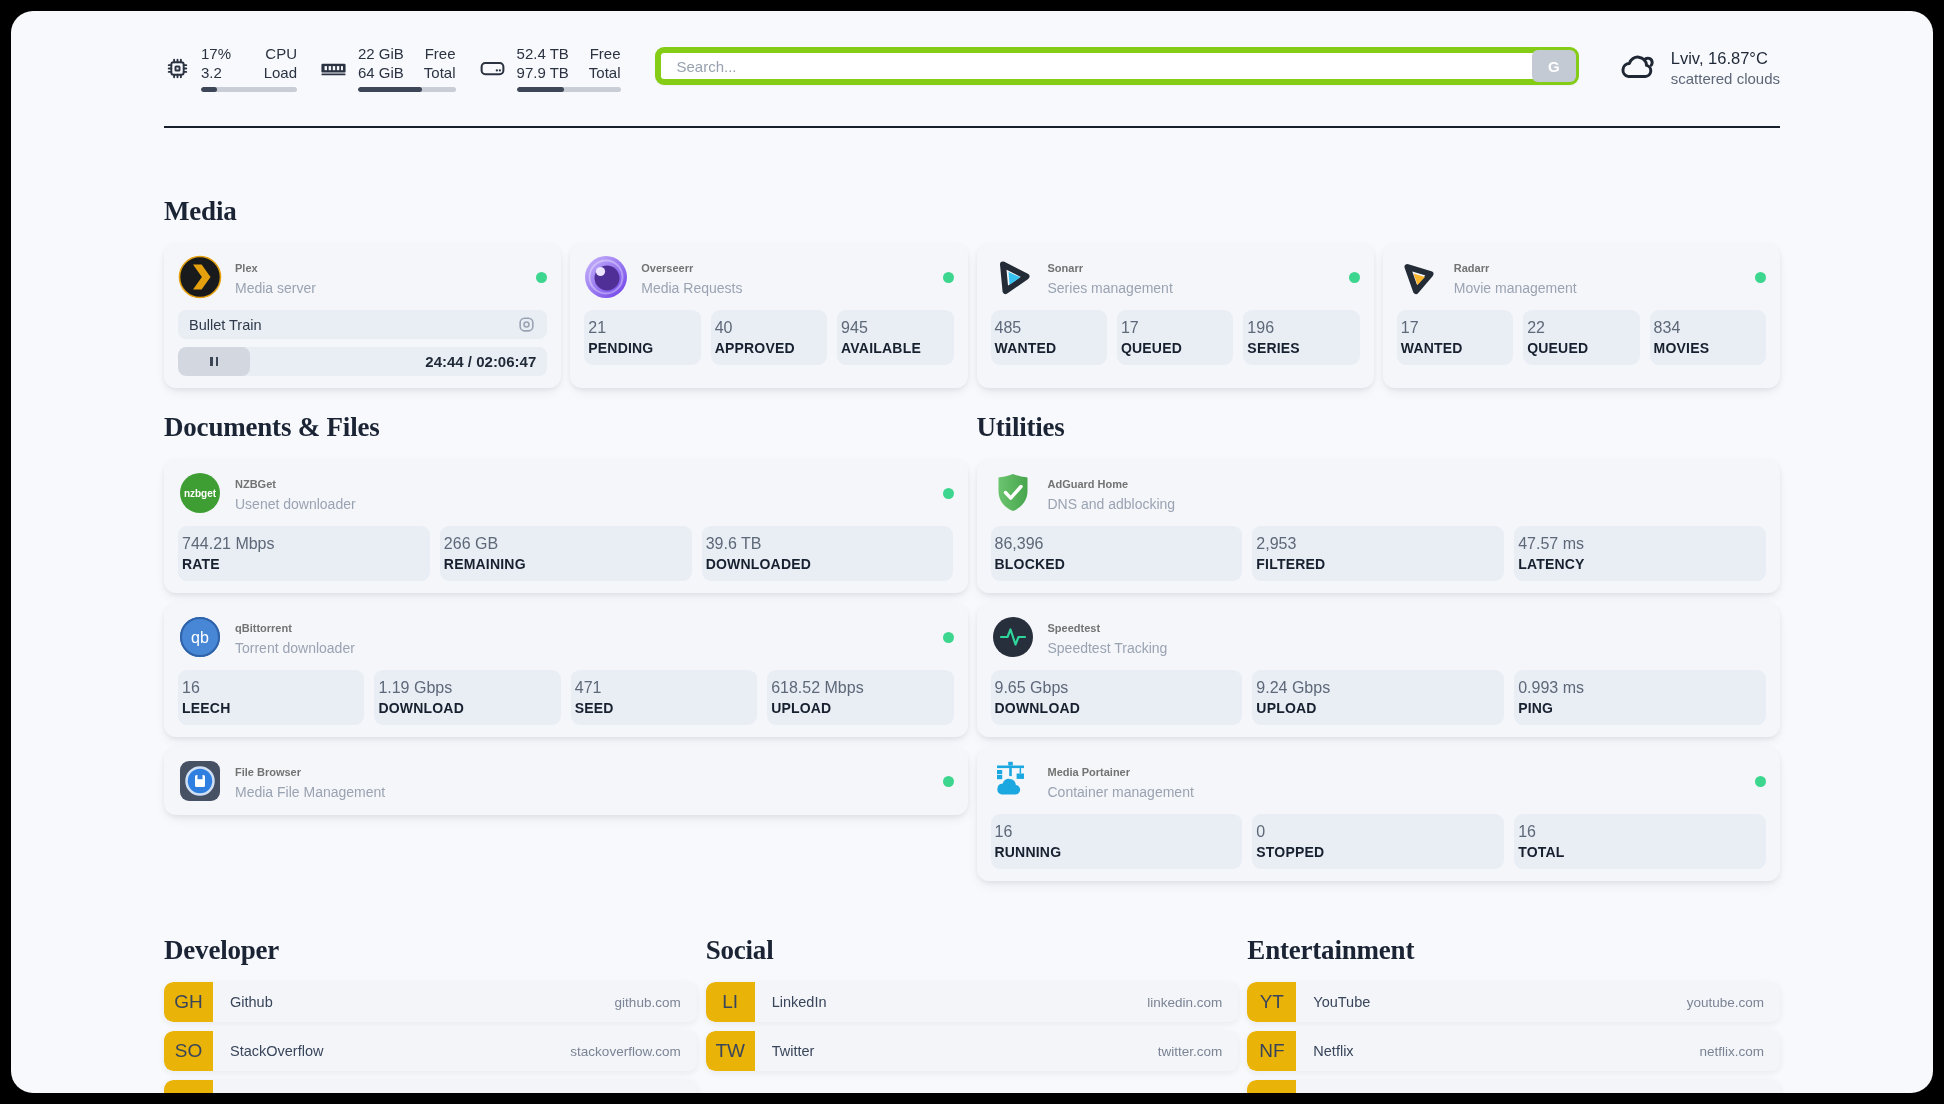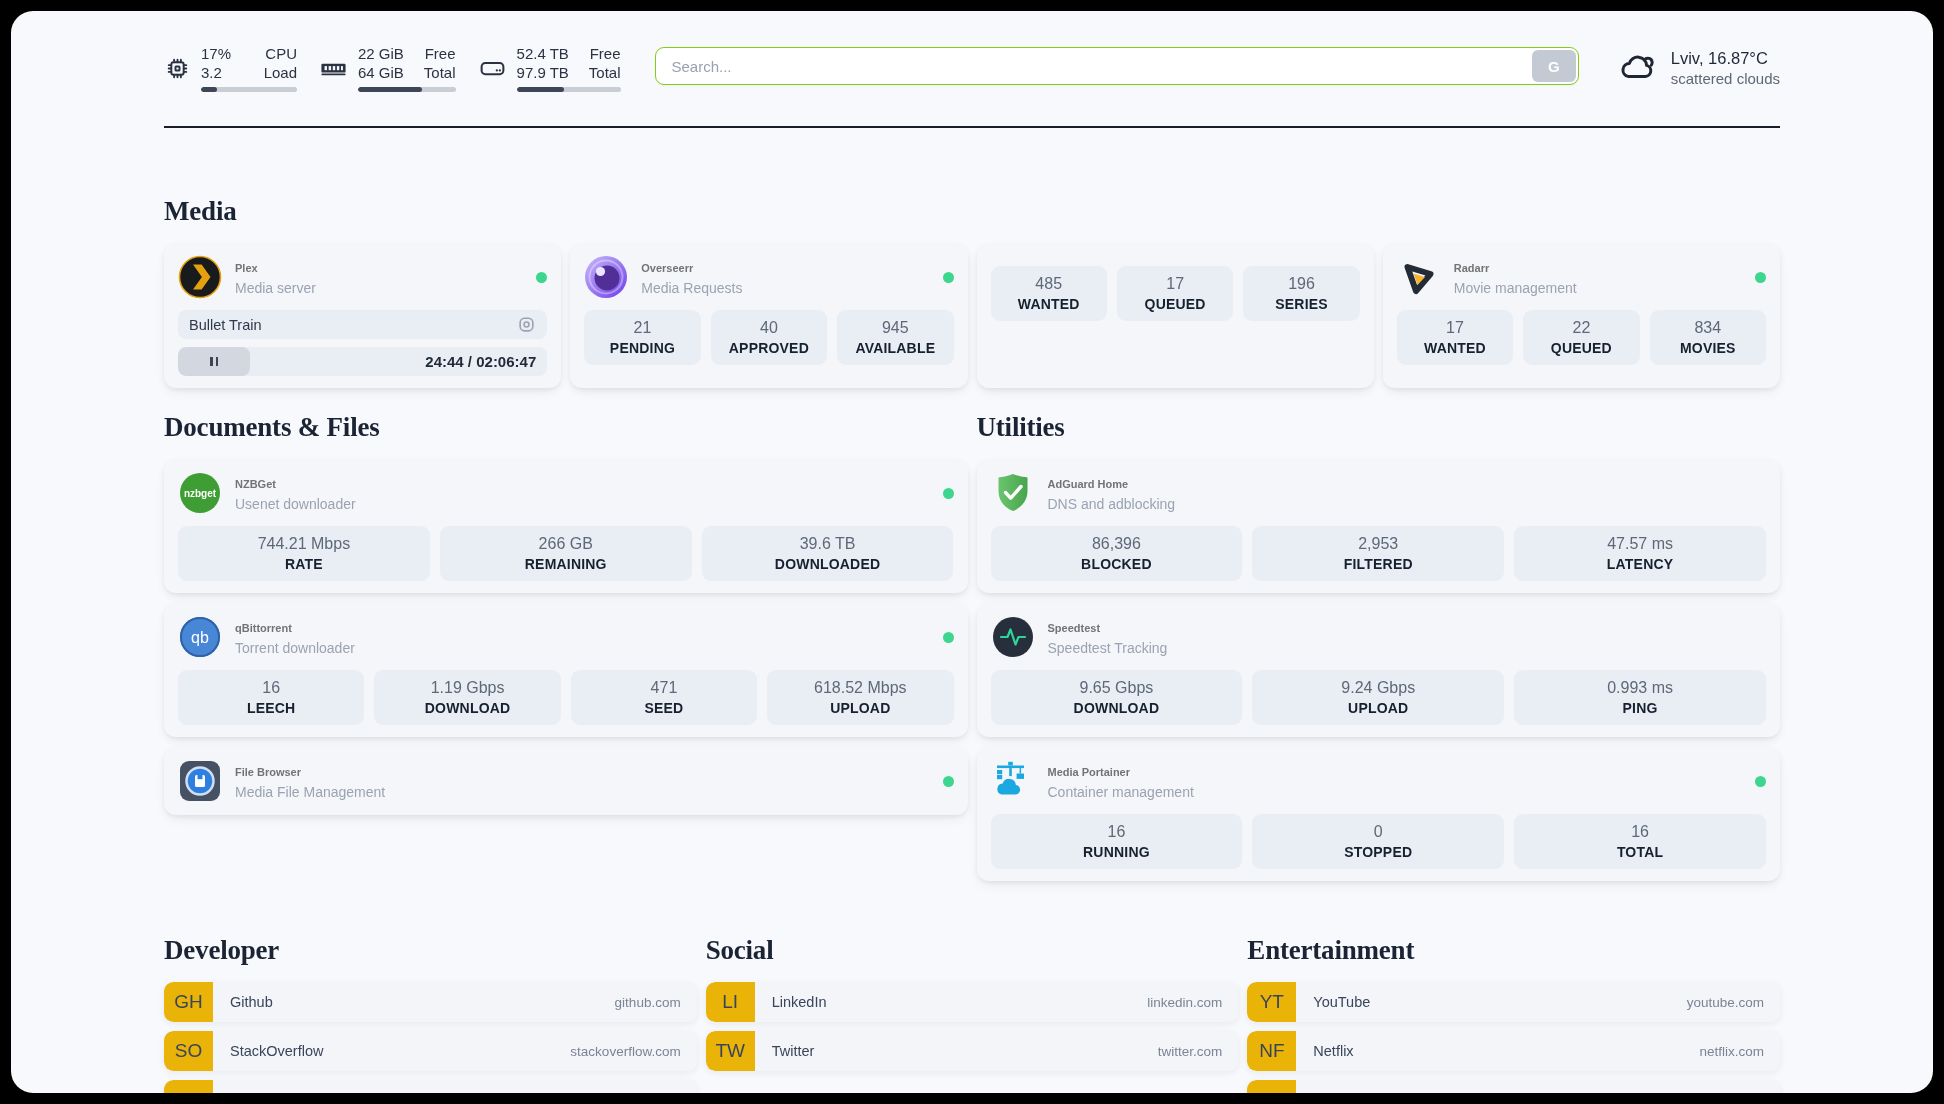--- a/index.html
+++ b/index.html
@@ -10,21 +10,21 @@
   
   .topbar { display:flex; align-items:center; padding-top:33px; }
   .res-group { display:flex; gap:22px; }
   .res { display:flex; gap:10px; align-items:center; }
   .res-body { display:flex; flex-direction:column; min-width:96px; }
   .res-cols { display:flex; gap:20px; font-size:15px; color:#2b3342; line-height:19px; }
   .res-col2 { text-align:right; flex:1; }
   .res-bar { margin-top:5px; height:5px; border-radius:3px; background:#c9cdd5; overflow:hidden; width:100%; }
   .res-fill { height:100%; border-radius:3px; background:#3d4757; }
   .search-wrap { flex:1; margin:0 38px 0 34px; position:relative; height:38px; align-self:flex-start; margin-top:3px; }
-  .search-wrap input { width:100%; height:100%; border:1px solid #84cc16; border-radius:9px; background:#fff; padding:0 58px 0 16px; font-size:15px; color:#333; outline:none; font-family:inherit; box-shadow:0 1px 2px rgba(16,24,40,.04);}
+  .search-wrap input { width:100%; height:100%; border:6px solid #84cc16; border-radius:9px; background:#fff; padding:0 58px 0 16px; font-size:15px; color:#333; outline:none; font-family:inherit; box-shadow:0 1px 2px rgba(16,24,40,.04);}
   .search-wrap input::placeholder { color:#98a1af; }
   .gbtn { position:absolute; right:3px; top:3px; bottom:3px; width:44px; background:#c4cad4; border-radius:6px; color:#fff; font-weight:700; font-size:15px; display:flex; align-items:center; justify-content:center; cursor:pointer; }
   .weather { display:flex; gap:12px; align-items:center; }
   .wx-loc { font-size:16.5px; color:#1d2736; font-weight:500; line-height:22px; }
   .wx-cond { font-size:15px; color:#5d6777; line-height:20px; }
   .divider { border:none; border-top:2px solid #1a202b; margin:34px 0 0; }
 
   
   .section-title { font-size:27px; font-weight:600; color:#1b2434; margin:0 0 16px; letter-spacing:-.2px;font-family:Liberation Serif, serif; }
   .sec-media { margin-top:68px; }
@@ -34,21 +34,21 @@
 
   
   .card { background:#f5f6fa; border-radius:12px; padding:12px 14px; cursor:pointer;
           box-shadow:0 5px 13px -3px rgba(16,24,40,.09), 0 2px 4px rgba(16,24,40,.05); }
   .card-head { display:flex; align-items:center; gap:13px; }
   .svc-ic { width:44px; height:44px; flex:0 0 44px; }
   .svc-t { font-size:11px; font-weight:600; color:#737373; line-height:22px; }
   .svc-s { font-size:14px; color:#9aa3b2; line-height:19px; }
   .dot { width:11px; height:11px; border-radius:50%; background:#3cd68f; margin-left:auto; flex:0 0 11px; }
   .stats { display:flex; gap:10px; margin-top:11px; }
-  .stat { flex:1; background:#e9edf4; border-radius:9px; text-align:center; padding:7px 4px; }
+  .stat { flex:1; background:#e9edf4; border-radius:9px; padding:7px 4px; }
   .stat-v { font-size:16px; color:#5d6878; line-height:21px; }
   .stat-l { font-size:14px; font-weight:700; color:#16202f; line-height:20px; letter-spacing:.2px; }
 
   
   .prow { height:29px; background:#e9edf4; border-radius:8px; display:flex; align-items:center; padding:0 11px; margin-top:11px; font-size:14.5px; color:#2e3949; }
   .cam { margin-left:auto; display:flex; }
   .pbar { height:29px; background:#e9edf4; border-radius:8px; position:relative; margin-top:8px; overflow:hidden; display:flex; align-items:center; }
   .pfill { position:absolute; left:0; top:0; bottom:0; background:#d2d7e0; border-radius:8px; display:flex; align-items:center; justify-content:center; }
   .pause { display:flex; gap:3px; }
   .pause i { width:2.5px; height:9px; background:#3c4554; display:block; }
@@ -231,20 +231,31 @@
               <div class="stat-l">APPROVED</div>
             </div>
             <div class="stat">
               <div class="stat-v">945</div>
               <div class="stat-l">AVAILABLE</div>
             </div>
           </div>
         </div>
 
         <div class="card">
+          <div class="card-head">
+            <svg class="svc-ic" viewBox="0 0 44 44">
+              <polygon points="12,9.5 35.5,21.5 14.5,36" fill="none" stroke="#232b36" stroke-width="6" stroke-linejoin="round"></polygon>
+              <polygon points="17.5,17 29.5,22.3 18.5,29.8" fill="#36c3f1"></polygon>
+            </svg>
+            <div>
+              <div class="svc-t">Sonarr</div>
+              <div class="svc-s">Series management</div>
+            </div>
+            <div class="dot"></div>
+          </div>
           <div class="stats">
             <div class="stat">
               <div class="stat-v">485</div>
               <div class="stat-l">WANTED</div>
             </div>
             <div class="stat">
               <div class="stat-v">17</div>
               <div class="stat-l">QUEUED</div>
             </div>
             <div class="stat">

